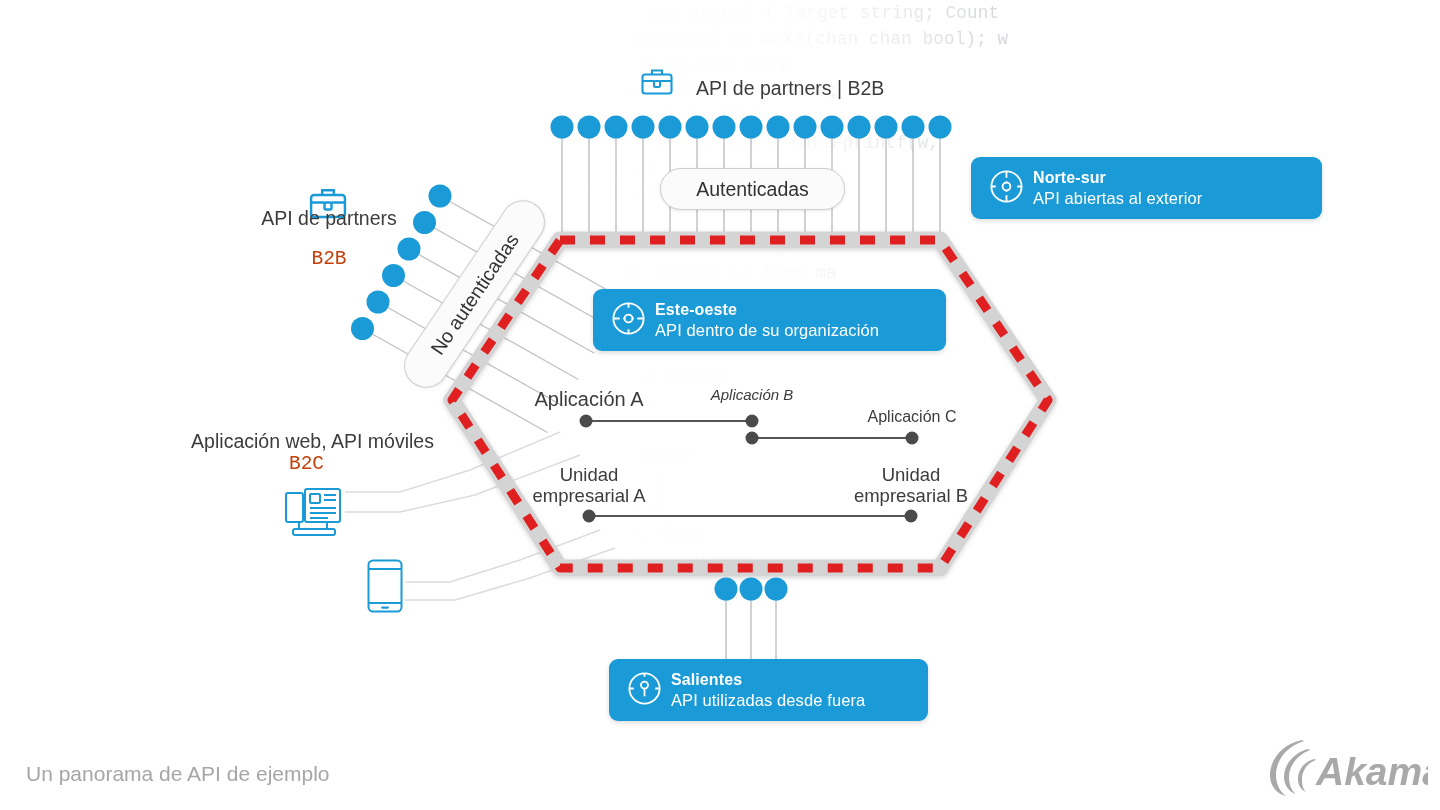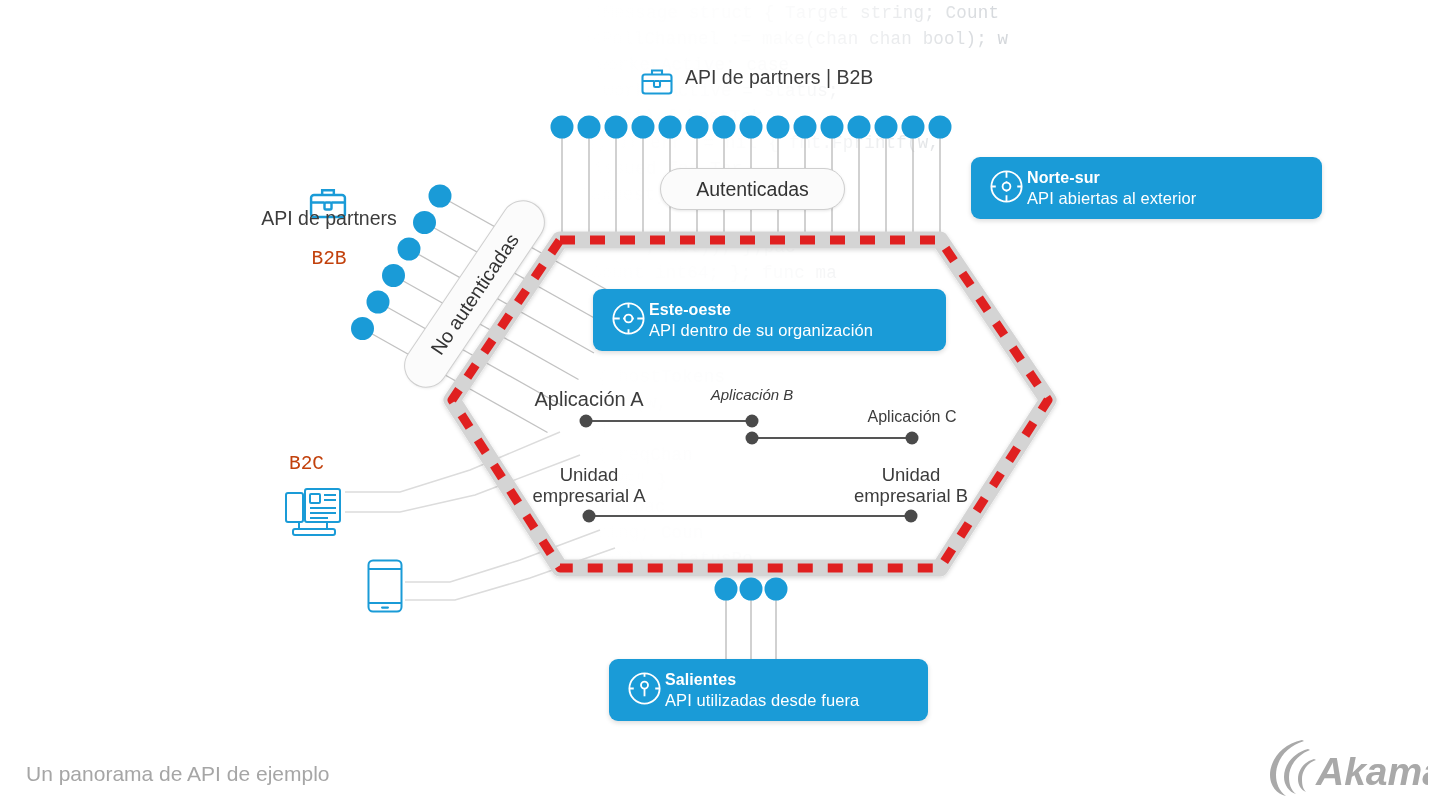--- a/index.html
+++ b/index.html
@@ -42,21 +42,21 @@
   .lbl.ctr{text-align:center;}
 
   
   .pill{
     position:absolute;background:#fbfbfb;border:1.4px solid #cfcfcf;border-radius:40px;
     display:flex;align-items:center;justify-content:center;
     color:#333;font-size:19.5px;box-shadow:0 1px 3px rgba(0,0,0,.10);
   }
   .card{
     position:absolute;background:#1a9bd7;border-radius:9px;
-    display:flex;align-items:center;gap:1px;padding:0 20px 0 16px;
+    display:flex;align-items:center;gap:7px;padding:0 20px 0 16px;
     box-shadow:0 2px 5px rgba(0,0,0,.14);color:#fff;
   }
   .card .txt{display:flex;flex-direction:column;line-height:1.22;}
   .card .t1{font-weight:bold;font-size:16px;letter-spacing:.1px;}
   .card .t2{font-size:16.5px;letter-spacing:.1px;}
   .card svg{flex:0 0 auto;}
 
   .caption{
     position:absolute;left:26px;top:762px;color:#a6a6a6;font-size:21px;
   }
@@ -163,21 +163,21 @@
         <circle cx="362.5" cy="328.5" r="11.5"></circle>
       </g>
 
     <g id="botDots" fill="#1a9bd7">
         <circle cx="726" cy="589" r="11.5"></circle>
         <circle cx="751" cy="589" r="11.5"></circle>
         <circle cx="776" cy="589" r="11.5"></circle>
       </g>
   </svg>
 
-  <div style="position:absolute;left:640px;top:66px;display:flex;align-items:flex-start;gap:11px;">
+  <div style="position:absolute;left:640px;top:66px;display:flex;align-items:flex-end;gap:22px;">
     <span>
       <svg width="34" height="30" viewBox="0 0 34 30" fill="none" stroke="#1a9bd7" stroke-width="2.1">
         <rect x="2.5" y="8.5" width="29" height="19" rx="2.5"></rect>
         <path d="M12 8.5 V4.5 h10 v4"></path>
         <rect x="14" y="15" width="6" height="6" rx="1.3"></rect>
         <path d="M2.5 15 H14 M20 15 H31.5"></path>
       </svg>
     </span>
     <span class="lbl" style="position:static;">API de partners | B2B</span>
   </div>
@@ -190,20 +190,21 @@
       <path d="M12 8.5 V4.5 h10 v4"></path>
       <rect x="14" y="15" width="6" height="6" rx="1.3"></rect>
       <path d="M2.5 15 H14 M20 15 H31.5"></path>
     </svg>
   </span>
   <div class="lbl ctr" style="left:259px;top:207px;width:140px;">API de partners</div>
   <div class="lbl sub ctr" style="left:259px;top:248px;width:140px;">B2B</div>
 
   <div class="pill" style="left:366px;top:272px;width:215px;height:42px;transform:rotate(-56deg);transform-origin:center;">No autenticadas</div>
 
+  <div class="lbl ctr" style="left:190px;top:430px;width:245px;">Aplicación web, API móviles</div>
   <div class="lbl sub ctr" style="left:184px;top:453px;width:245px;">B2C</div>
 
   <span style="position:absolute;left:283px;top:487px;">
     <svg width="62" height="52" viewBox="0 0 62 52" fill="none" stroke="#1a9bd7" stroke-width="2">
       <rect x="3" y="6" width="17" height="29" rx="2"></rect>
       <rect x="22" y="2" width="35" height="33" rx="2"></rect>
       <rect x="27" y="7" width="10" height="9" rx="1"></rect>
       <path d="M41 8 h12 M41 13 h12 M27 21 h26 M27 26 h26 M27 31 h18"></path>
       <path d="M16 35 v7 M44 35 v7"></path>
       <rect x="10" y="42" width="42" height="6" rx="2"></rect>

